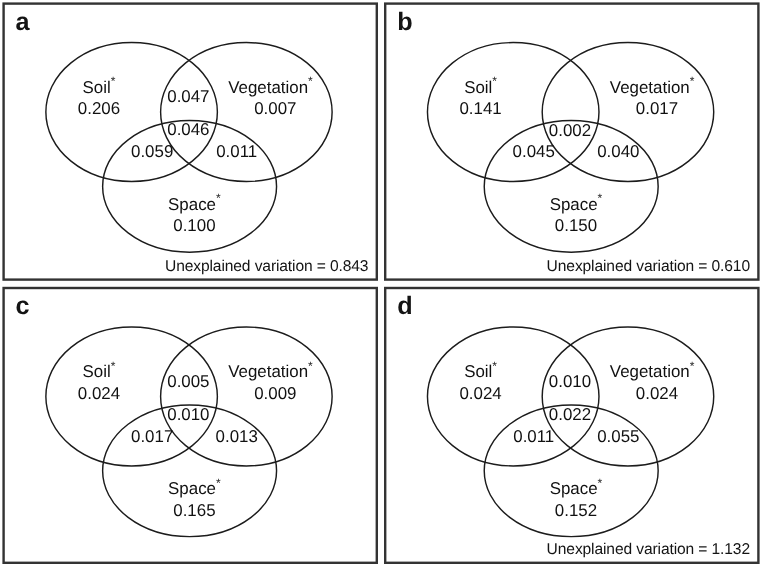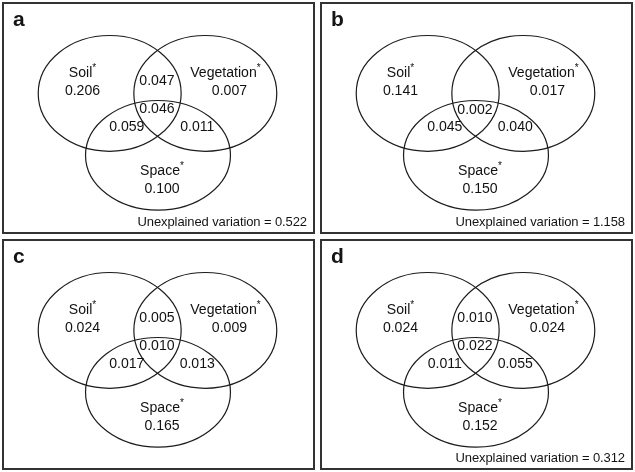--- a/index.html
+++ b/index.html
@@ -77,41 +77,41 @@
       <text class="t" x="220" y="72"><tspan>Vegetation</tspan><tspan class="star" dy="-6">*</tspan></text>
       <text class="t" x="224" y="90">0.007</text>
       <text class="t" x="152" y="80">0.047</text>
       <text class="t" x="152" y="107">0.046</text>
       <text class="t" x="122" y="125">0.059</text>
       <text class="t" x="192" y="125">0.011</text>
       <text class="t" x="157" y="168"><tspan>Space</tspan><tspan class="star" dy="-6">*</tspan></text>
       <text class="t" x="157" y="186">0.100</text>
     </svg>
     <div class="letter">a</div>
-    <div class="unexplained">Unexplained variation = 0.522</div>
+    <div class="unexplained">Unexplained variation = 0.843</div>
   </figure>
 
   <figure class="panel">
     <svg class="venn" viewBox="0 0 307 224" preserveAspectRatio="none">
       <ellipse class="set-ellipse" cx="105" cy="88" rx="71" ry="57"></ellipse>
       <ellipse class="set-ellipse" cx="200" cy="88" rx="71" ry="57"></ellipse>
       <ellipse class="set-ellipse" cx="153" cy="149" rx="72" ry="54"></ellipse>
       <text class="t" x="78" y="72"><tspan>Soil</tspan><tspan class="star" dy="-6">*</tspan></text>
       <text class="t" x="78" y="90">0.141</text>
       <text class="t" x="220" y="72"><tspan>Vegetation</tspan><tspan class="star" dy="-6">*</tspan></text>
       <text class="t" x="224" y="90">0.017</text>
       <text class="t" x="152" y="80"></text>
       <text class="t" x="152" y="108">0.002</text>
       <text class="t" x="122" y="125">0.045</text>
       <text class="t" x="192" y="125">0.040</text>
       <text class="t" x="157" y="168"><tspan>Space</tspan><tspan class="star" dy="-6">*</tspan></text>
       <text class="t" x="157" y="186">0.150</text>
     </svg>
     <div class="letter">b</div>
-    <div class="unexplained">Unexplained variation = 1.158</div>
+    <div class="unexplained">Unexplained variation = 0.610</div>
   </figure>
 
   <figure class="panel">
     <svg class="venn" viewBox="0 0 307 224" preserveAspectRatio="none">
       <ellipse class="set-ellipse" cx="105" cy="88" rx="71" ry="57"></ellipse>
       <ellipse class="set-ellipse" cx="200" cy="88" rx="71" ry="57"></ellipse>
       <ellipse class="set-ellipse" cx="153" cy="149" rx="72" ry="54"></ellipse>
       <text class="t" x="78" y="72"><tspan>Soil</tspan><tspan class="star" dy="-6">*</tspan></text>
       <text class="t" x="78" y="90">0.024</text>
       <text class="t" x="220" y="72"><tspan>Vegetation</tspan><tspan class="star" dy="-6">*</tspan></text>
@@ -136,16 +136,16 @@
       <text class="t" x="220" y="72"><tspan>Vegetation</tspan><tspan class="star" dy="-6">*</tspan></text>
       <text class="t" x="224" y="90">0.024</text>
       <text class="t" x="152" y="80">0.010</text>
       <text class="t" x="152" y="107">0.022</text>
       <text class="t" x="122" y="125">0.011</text>
       <text class="t" x="192" y="125">0.055</text>
       <text class="t" x="157" y="168"><tspan>Space</tspan><tspan class="star" dy="-6">*</tspan></text>
       <text class="t" x="157" y="186">0.152</text>
     </svg>
     <div class="letter">d</div>
-    <div class="unexplained">Unexplained variation = 0.312</div>
+    <div class="unexplained">Unexplained variation = 1.132</div>
   </figure>
 
 </div>
 
 </body></html>

